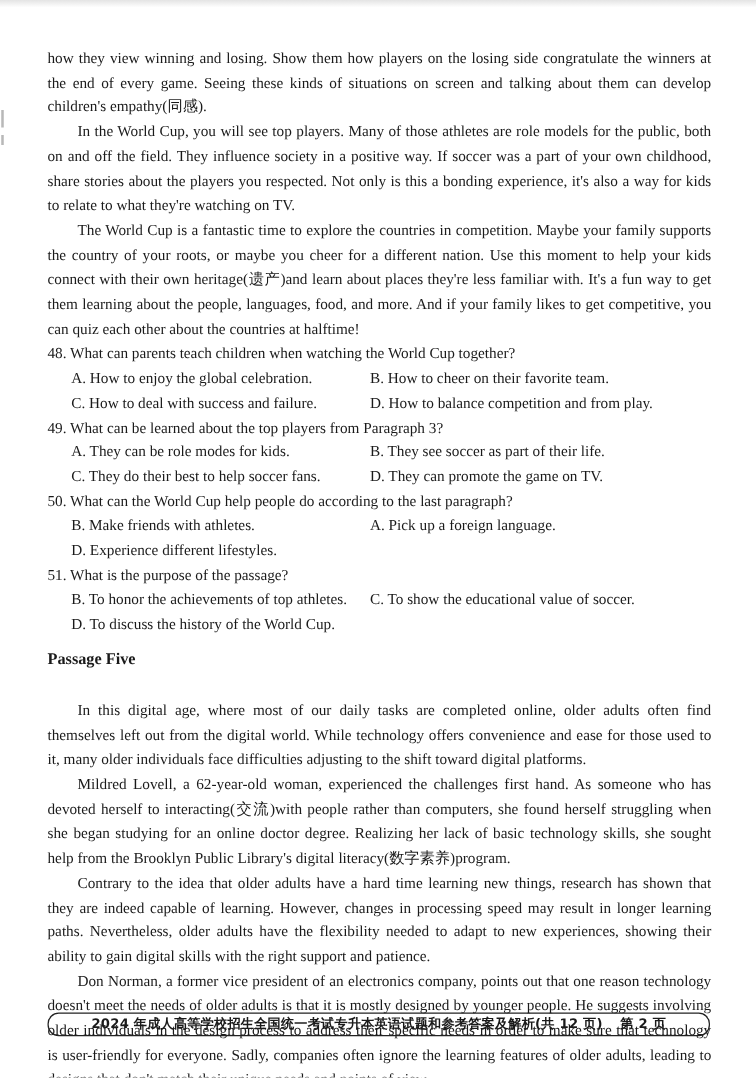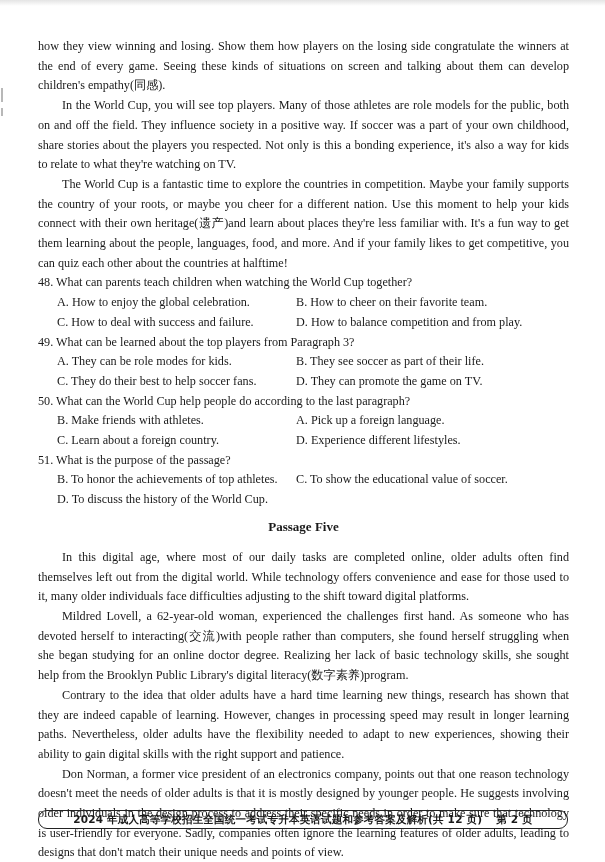--- a/index.html
+++ b/index.html
@@ -12,21 +12,21 @@
   .left-mark { position: absolute; left: 1px; width: 2px; background: #b8b8b8; }
   .content {
     position: absolute; left: 38px; top: 37px; width: 531px;
     font-size: 12.2px; line-height: 19.7px;
   }
   .para { margin: 0; text-align: justify; text-align-last: left; }
   .para.indent { text-indent: 24px; }
   .question { margin: 0; }
   .options { display: grid; grid-template-columns: 239px 1fr; padding-left: 19px; }
   .options span { white-space: nowrap; }
-  .passage-title { text-align: center; font-weight: bold; font-size: 13px; margin: 5px 0 9px 0; line-height: 24px; }
+  .passage-title { font-weight: bold; font-size: 13px; margin: 5px 0 20px 0; line-height: 24px; }
   .footer {
     position: absolute; left: 38px; top: 810px; width: 528px; height: 17px;
     border: 1.3px solid #222; border-radius: 9px / 9px;
     font-size: 10.5px; font-weight: bold; text-align: center; line-height: 17px;
     font-family: "DejaVu Sans", sans-serif; letter-spacing: 0.2px;
   }
   .footer .pg { margin-left: 14px; }
 </style>
 </head>
 <body>
@@ -58,21 +58,20 @@
       <span>C. They do their best to help soccer fans.</span>
       <span>D. They can promote the game on TV.</span>
     </div>
   </div>
 
   <div>
     <p class="question"><span>50.</span> <span>What can the World Cup help people do according to the last paragraph?</span></p>
     <div class="options">
       <span>B. Make friends with athletes.</span>
       <span>A. Pick up a foreign language.</span>
-      <span>C. Learn about a foreign country.</span>
       <span>D. Experience different lifestyles.</span>
     </div>
   </div>
 
   <div>
     <p class="question"><span>51.</span> <span>What is the purpose of the passage?</span></p>
     <div class="options">
       <span>B. To honor the achievements of top athletes.</span>
       <span>C. To show the educational value of soccer.</span>
       <span>D. To discuss the history of the World Cup.</span>

